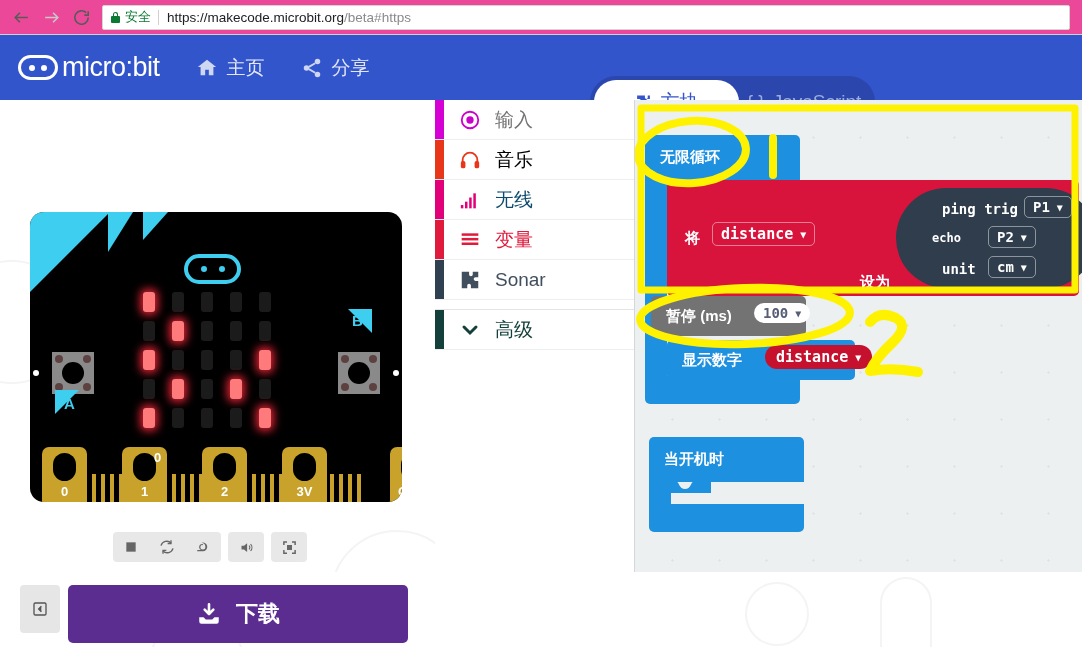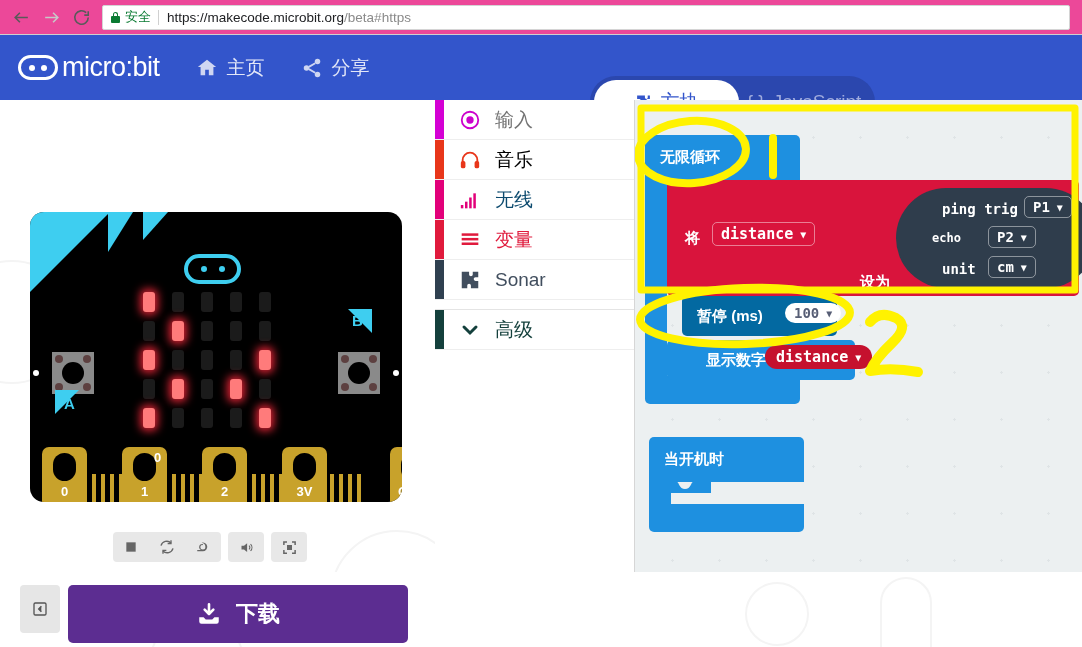--- a/index.html
+++ b/index.html
@@ -483,30 +483,30 @@
         </span>
 
         <span class="blk-txt mono" style="position:absolute;left:46px;top:73px;font-size:14px;">unit</span>
         <span class="field-outline mono" style="position:absolute;left:92px;top:68px;font-size:14px;">
           <span>cm</span>
           <span class="caret">▼</span>
         </span>
       </div>
     </div>
 
-    <div class="blk" style="left:47px;top:196px;width:155px;height:40px;background:#0369a1;border-radius:5px;">
+    <div class="blk" style="left:16px;top:196px;width:155px;height:40px;background:#737373;border-radius:5px;">
       <span class="blk-txt" style="position:absolute;left:15px;top:11px;">暂停 (ms)</span>
       <span class="field-white mono" style="position:absolute;left:103px;top:7px;">
         <span>100</span>
         <span class="caret">▼</span>
       </span>
     </div>
 
     <div class="blk" style="left:32px;top:240px;width:188px;height:40px;background:#1E90E0;border-radius:5px;">
-      <span class="blk-txt" style="position:absolute;left:15px;top:11px;margin-left:24px;">显示数字</span>
+      <span class="blk-txt" style="position:absolute;left:15px;top:11px;">显示数字</span>
       <span class="field-red mono" style="position:absolute;left:98px;top:5px;">
         <span>distance</span>
         <span class="caret">▼</span>
       </span>
     </div>
 
     <div class="blk" style="left:14px;top:337px;width:155px;height:45px;background:#1E90E0;border-radius:5px 5px 0 0;">
       <span class="blk-txt" style="position:absolute;left:15px;top:13px;">当开机时</span>
     </div>
     <div class="blk" style="left:14px;top:382px;width:22px;height:22px;background:#1E90E0;"></div>

